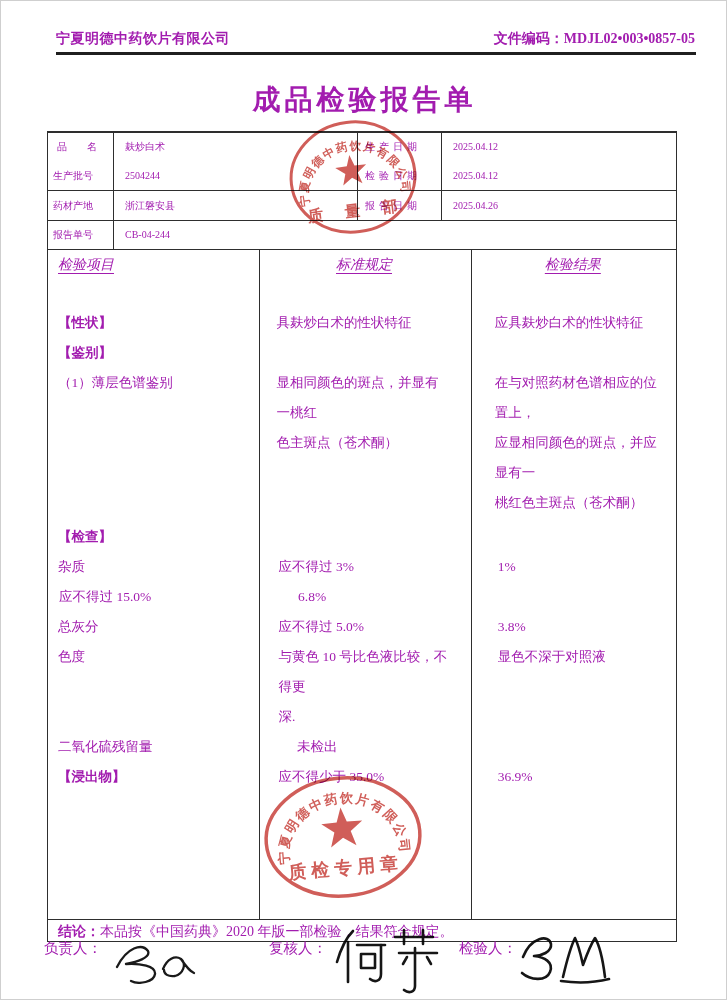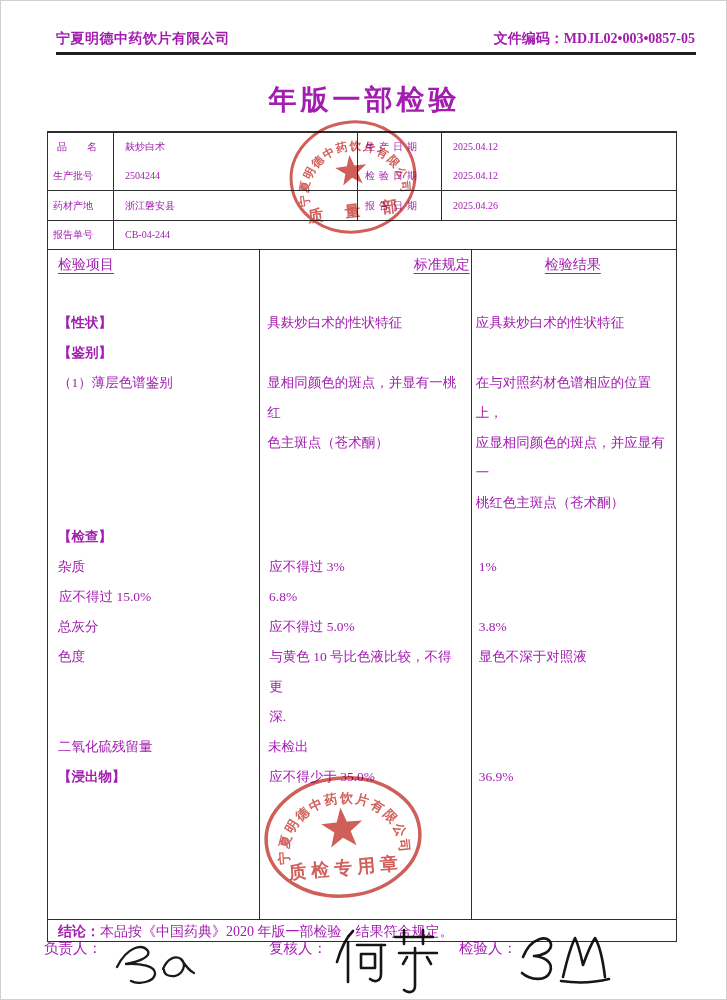--- a/index.html
+++ b/index.html
@@ -16,26 +16,26 @@
   .title{left:0;top:80px;width:727px;text-align:center;font-size:28px;font-weight:bold;letter-spacing:4px;}
   
   .hline{background:#2e2e2e;height:1.2px;}
   .vline{background:#2e2e2e;width:1.2px;}
   
   .icell{position:absolute;font-size:10px;line-height:29px;white-space:pre;}
   
   .mtable{left:46px;top:248px;width:630px;height:693px;border:1.2px solid #2e2e2e;border-top-width:1.5px;box-sizing:border-box;}
   .mcol1{left:211px;top:0;height:669px;}
   .mcol2{left:423px;top:0;height:669px;}
-  .mhead{display:flex;height:30px;margin-top:6px;font-size:14px;}
+  .mhead{display:flex;height:30px;margin-top:6px;font-size:14px;font-style:italic;}
   .mhead span{text-decoration:underline;text-underline-offset:4px;}
   .h1{width:211px;padding-left:10px;box-sizing:border-box;}
-  .h2{width:212px;text-align:right;}
+  .h2{width:212px;text-align:center;}
   .h3{width:207px;text-align:center;}
-  .mrow{display:flex;align-items:flex-start;}
+  .mrow{display:flex;align-items:flex-start;gap:29px;}
   .cell{font-size:13.5px;line-height:30px;white-space:pre-line;box-sizing:border-box;}
   .c1{width:211px;padding-left:10px;}
   .c2{width:212px;padding-left:11px;padding-right:6px;}
   .c3{width:207px;padding-left:9px;padding-right:4px;}
   .strong{font-weight:bold;}
   .g22{margin-top:22px;}
   .g20{margin-top:4px;}
   .mconclusion{position:absolute;left:0;top:669px;width:100%;height:24px;border-top:1.2px solid #2e2e2e;
     font-size:14px;line-height:23px;padding-left:10px;box-sizing:border-box;}
   
@@ -46,21 +46,21 @@
   .sig{mix-blend-mode:multiply;}
 </style>
 </head>
 <body>
 
 <div class="page">
 
   <div class="abs company">宁夏明德中药饮片有限公司</div>
   <div class="abs doccode"><span>文件编码：</span><span>MDJL02•003•0857-05</span></div>
   <div class="abs rule"></div>
-  <div class="abs title">年版一部检验</div>
+  <div class="abs title">成品检验报告单</div>
 
   <div class="abs hline" style="left:46px;top:130px;width:630px;height:1.5px"></div>
   <div class="abs hline" style="left:46px;top:189px;width:630px"></div>
   <div class="abs hline" style="left:46px;top:219px;width:630px"></div>
   <div class="abs vline" style="left:46px;top:130px;height:118px"></div>
   <div class="abs vline" style="left:675px;top:130px;height:118px"></div>
   <div class="abs vline" style="left:112px;top:130px;height:118px"></div>
   <div class="abs vline" style="left:356px;top:130px;height:89px"></div>
   <div class="abs vline" style="left:440px;top:130px;height:89px"></div>
 

